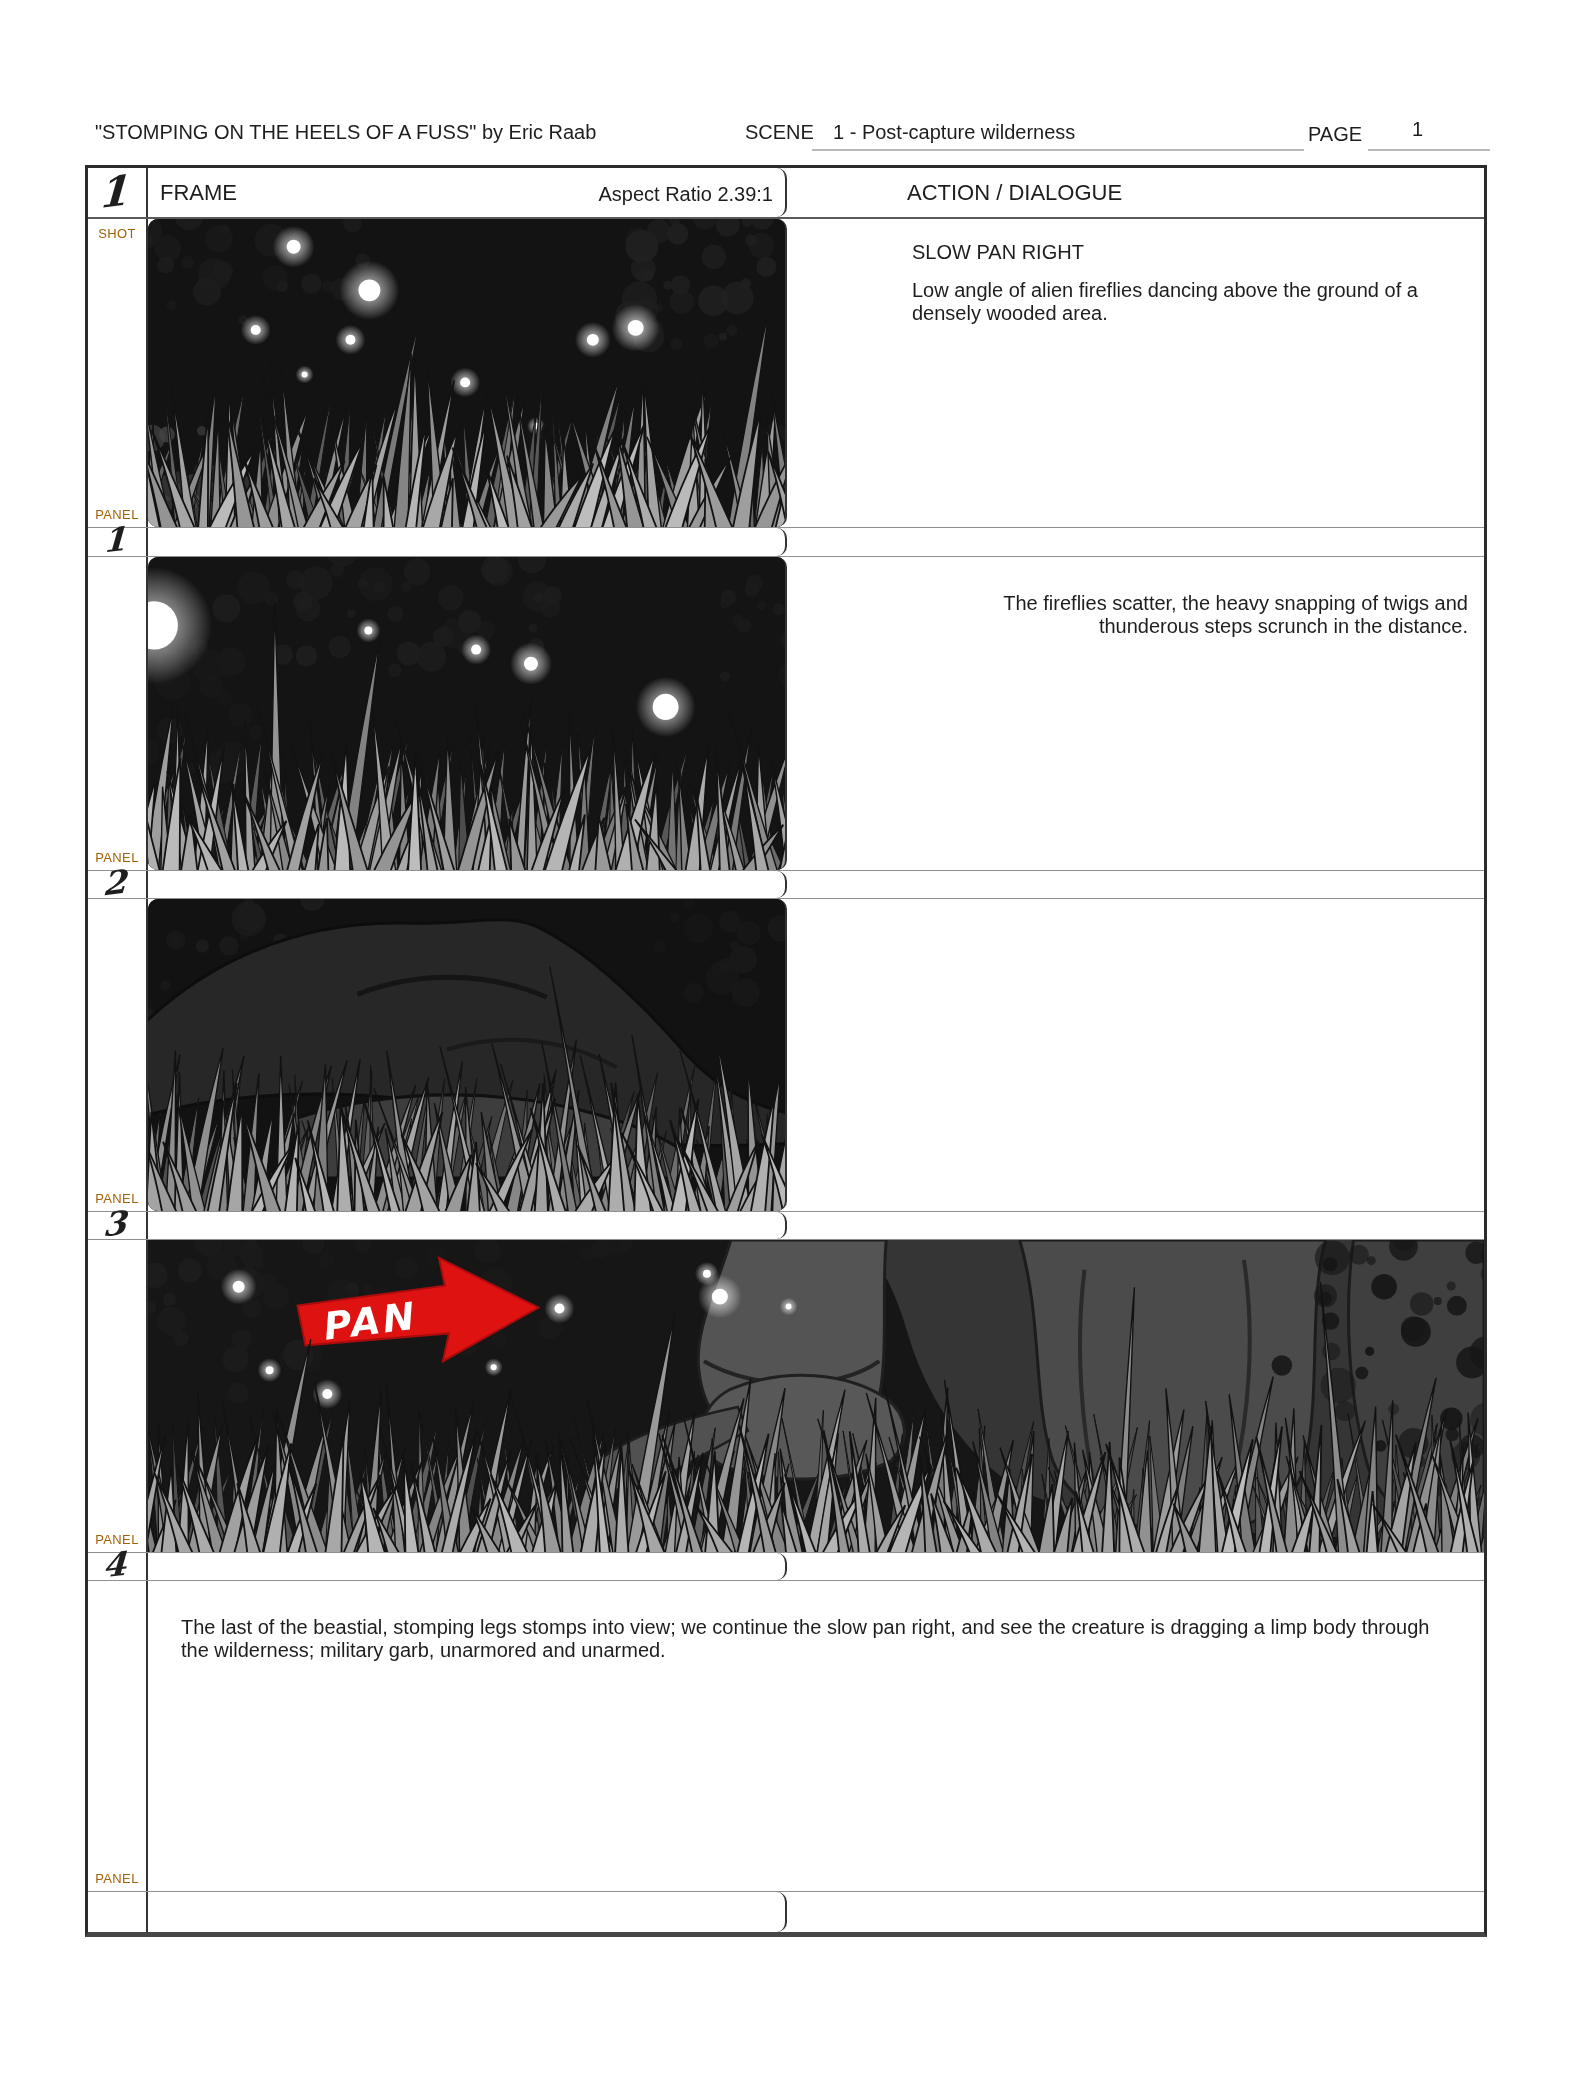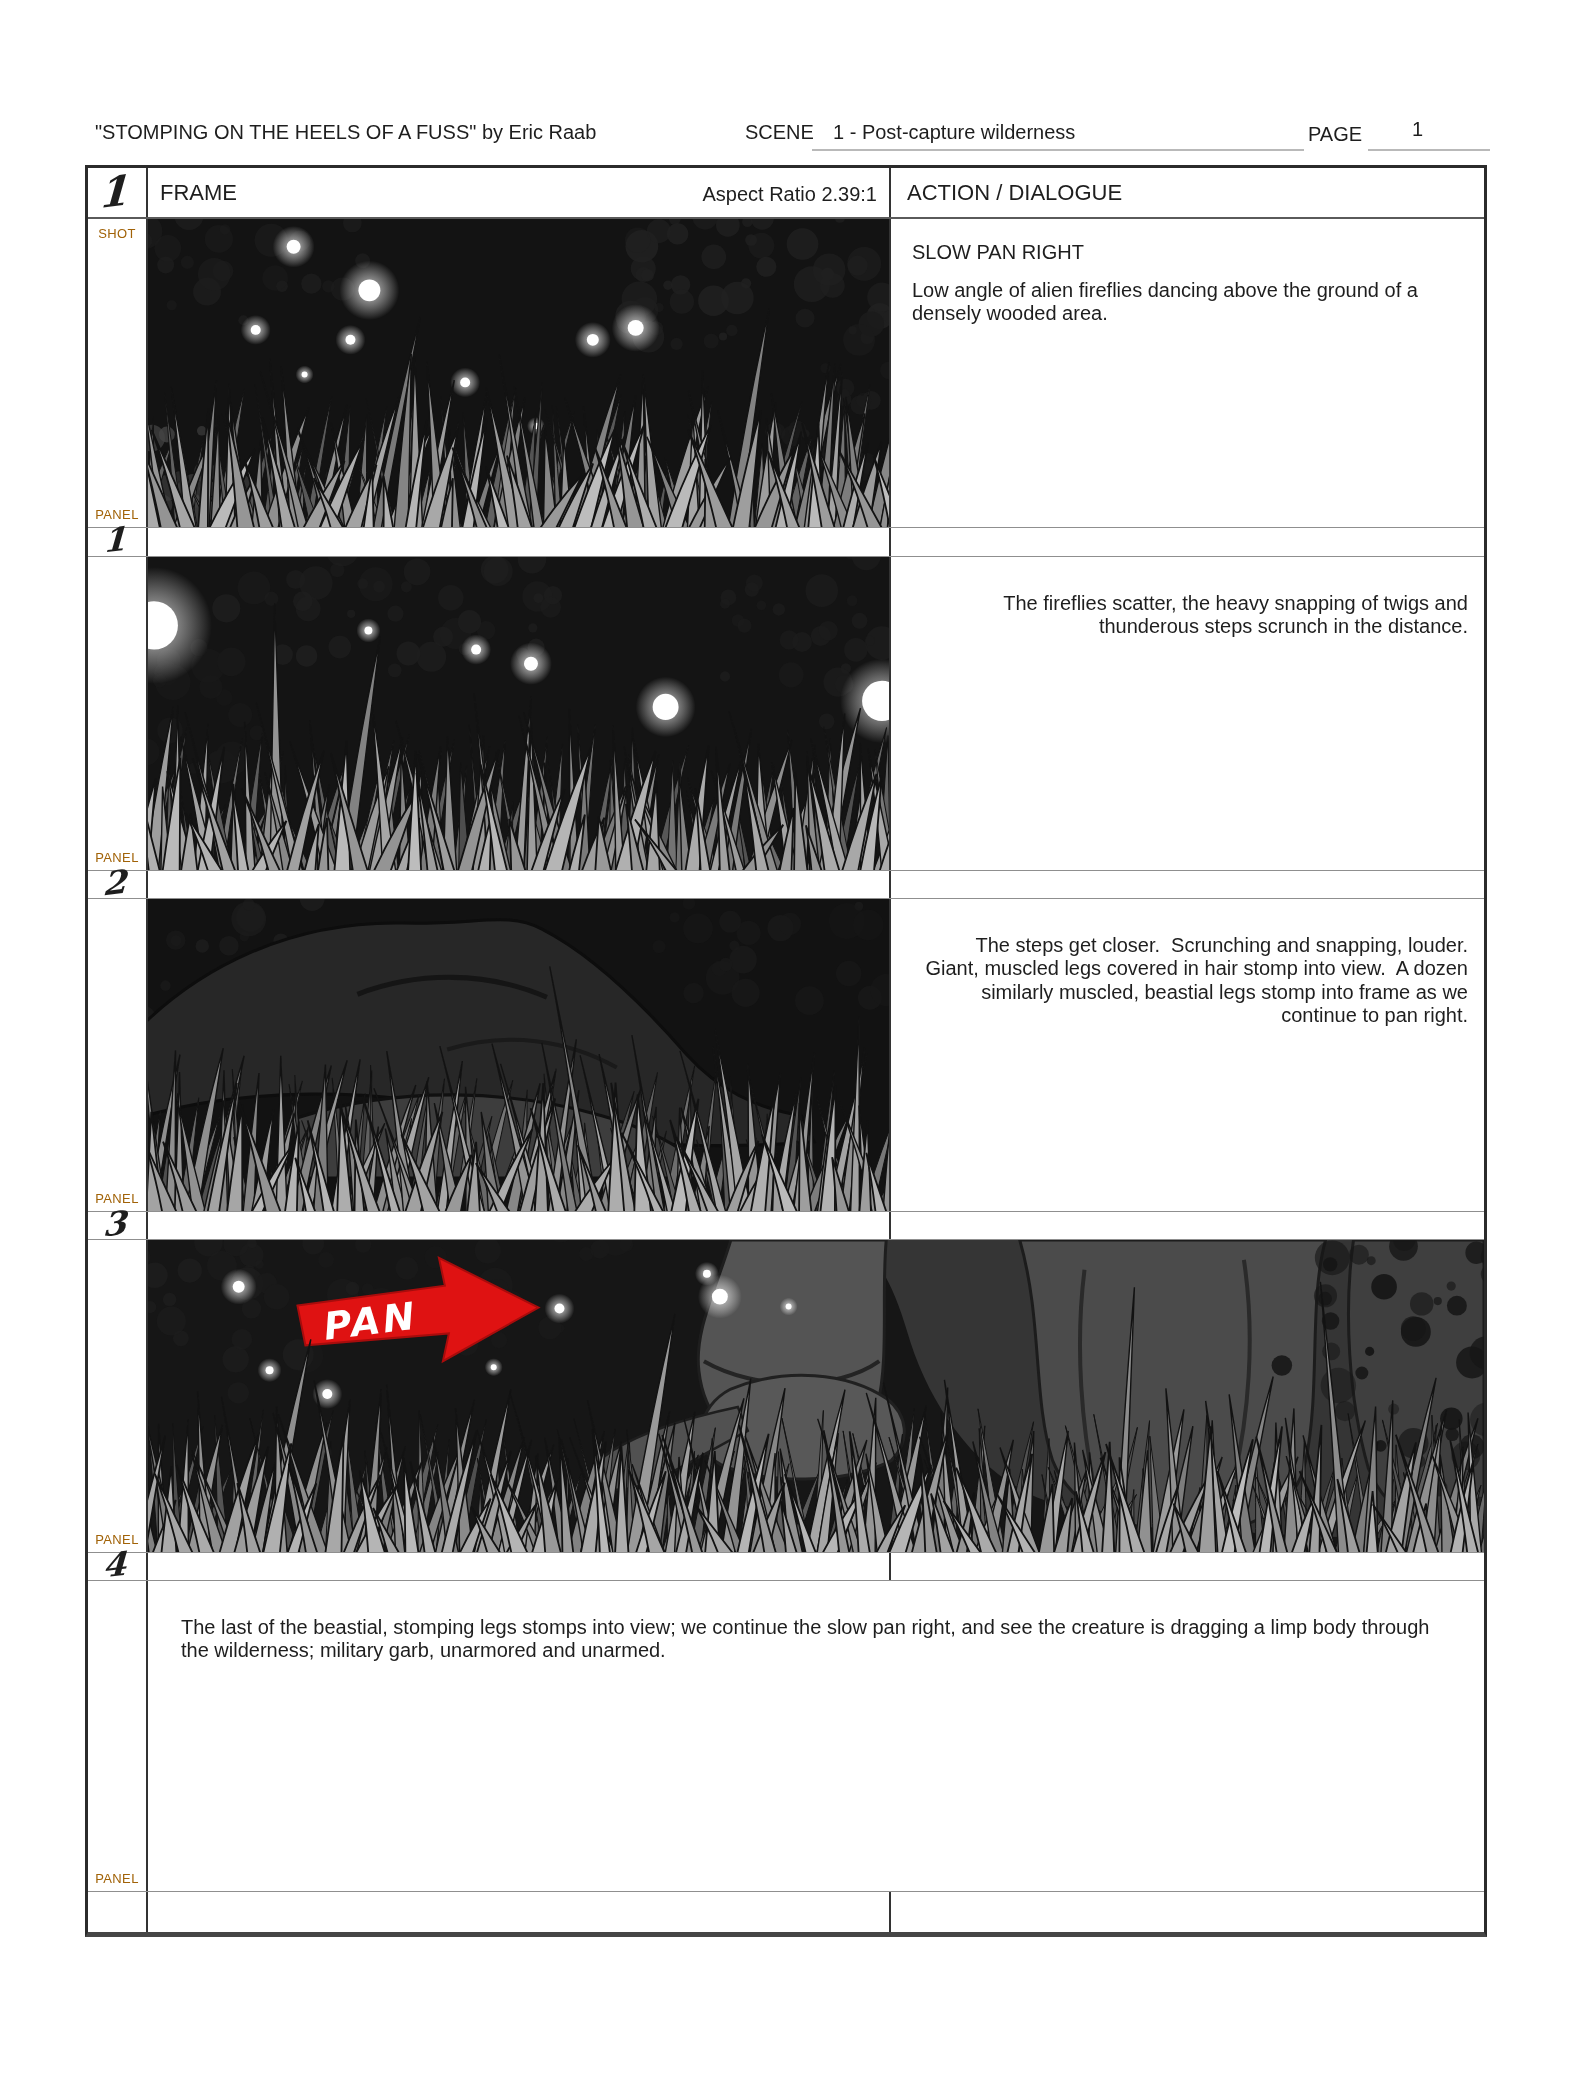--- a/index.html
+++ b/index.html
@@ -11,21 +11,21 @@
   .hline{position:absolute;border-top:2px solid #b9b9b9;height:0;}
 
   
   .tbl{position:absolute;left:85px;top:165px;width:1402px;height:1772px;
        border:3px solid #2b2b2b;border-bottom:5px solid #464646;box-sizing:border-box;}
   .row{position:absolute;left:0;width:1396px;box-sizing:border-box;}
   .bb1{border-bottom:1px solid #8f8f8f;}
   .bb2{border-bottom:2px solid #5a5a5a;}
   .c{position:absolute;top:0;bottom:0;box-sizing:border-box;}
   .c-shot{left:0;width:60px;border-right:2px solid #333;}
-  .c-frame{left:60px;width:743px;border-right:2px solid #333;overflow:hidden;background:#101010;}
+  .c-frame{left:60px;width:639px;border-right:2px solid #333;overflow:hidden;background:#101010;border-radius:10px;}
   .c-action{left:803px;right:0;border-radius:22px;}
   .c-wide{left:60px;right:0;overflow:hidden;}
   .c-wide.dark{background:#101010;}
   .smalllab{position:absolute;width:100%;text-align:center;font-size:13px;
             letter-spacing:.4px;color:#a16207;}
   .lab-top{top:7px;}
   .lab-bot{bottom:5px;}
   .hand{font-family:"DejaVu Serif",serif;font-style:italic;font-weight:bold;
         transform:skewX(-12deg) rotate(-7deg);display:inline-block;}
   .shotnum{position:absolute;width:100%;text-align:center;top:1px;font-size:42px;line-height:46px;}
@@ -1064,23 +1064,20 @@
               </g>
             </g>
         <defs>
               <radialGradient id="glow-sc3">
                 <stop offset="0%" stop-color="#ffffff" stop-opacity="1"></stop>
                 <stop offset="35%" stop-color="#eaeaea" stop-opacity="0.55"></stop>
                 <stop offset="100%" stop-color="#ffffff" stop-opacity="0"></stop>
               </radialGradient>
             </defs>
           </svg>
-      </div>
-      <div class="c c-action">
-        <div class="act-text solo">The steps get closer.  Scrunching and snapping, louder.  Giant, muscled legs covered in hair stomp into view.  A dozen similarly muscled, beastial legs stomp into frame as we continue to pan right.</div>
       </div>
     </div>
 
     <div class="row bb1" style="top:1044px;height:28px;">
       <div class="c c-shot">
         <div class="stripnum"><span class="hand">3</span></div>
       </div>
       <div class="c c-frame" style="background:transparent;"></div>
       <div class="c c-action"></div>
     </div>

